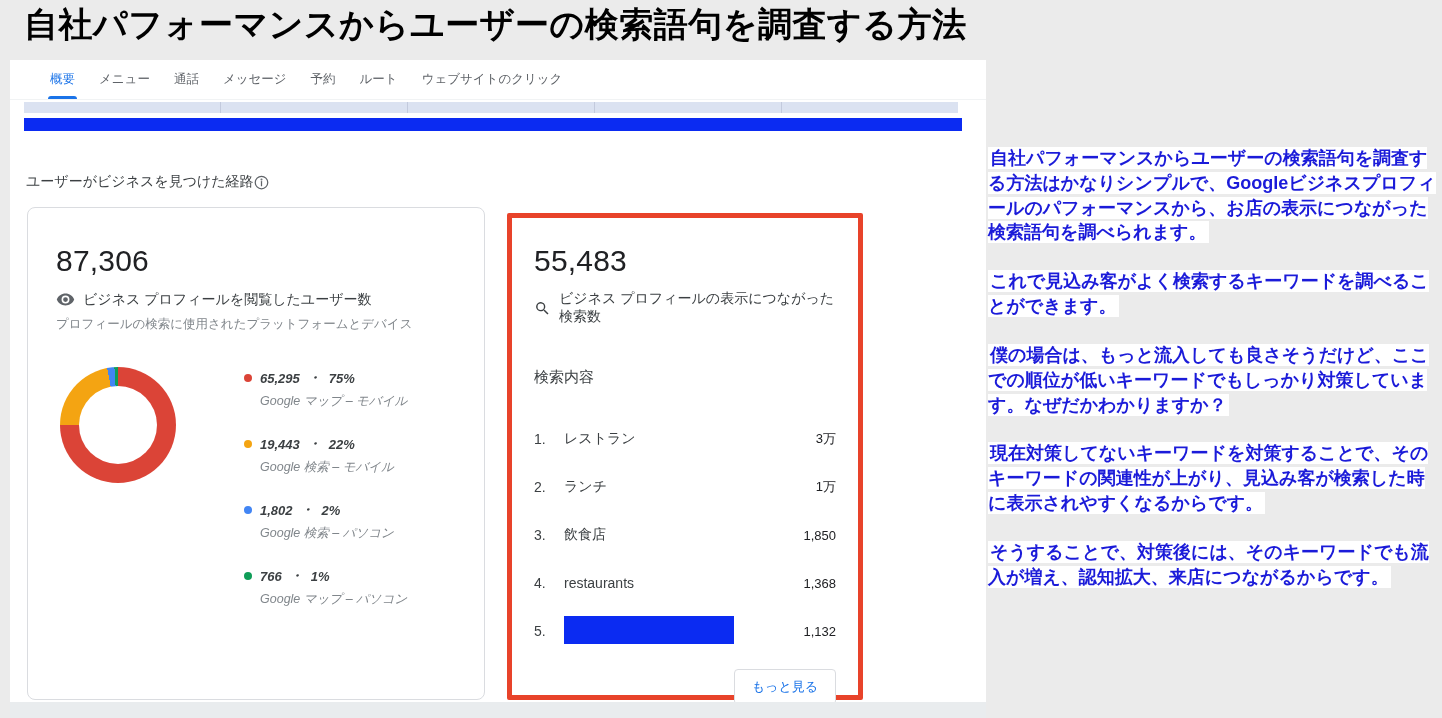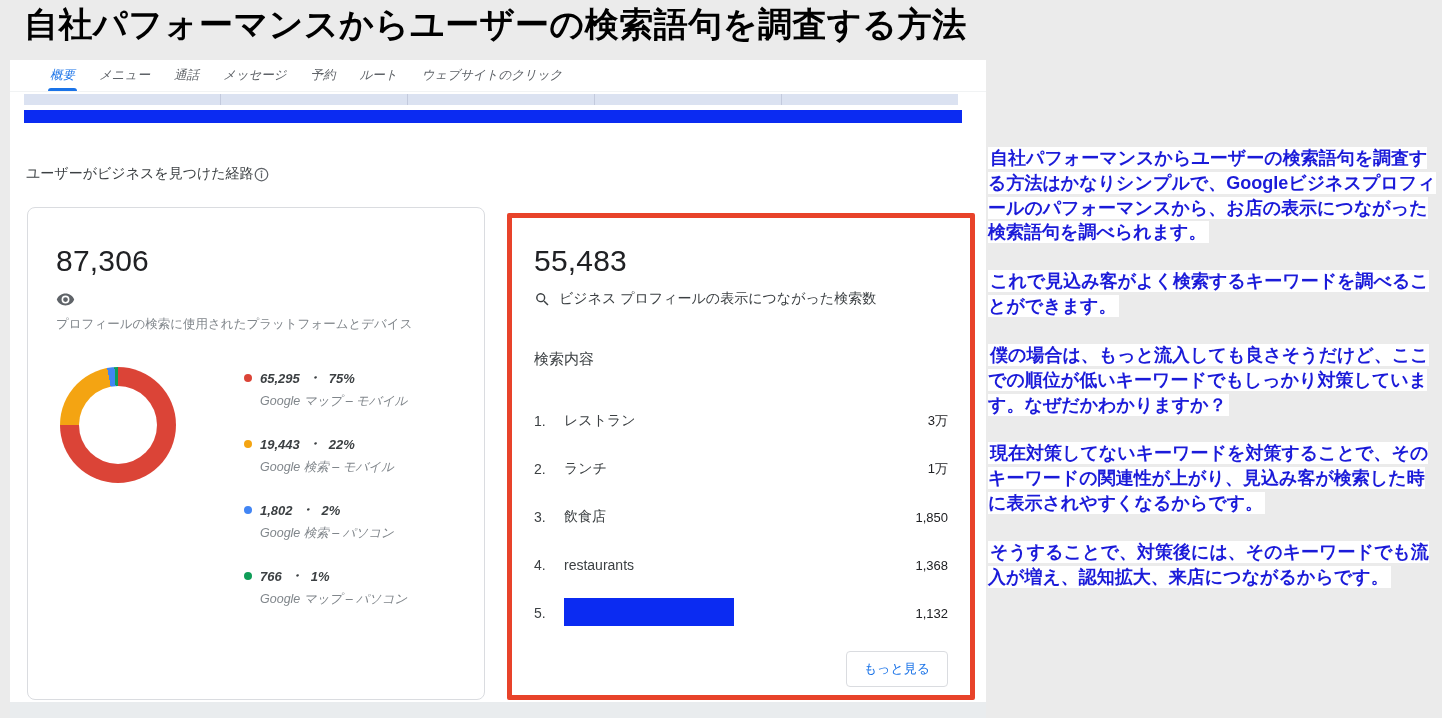--- a/index.html
+++ b/index.html
@@ -15,22 +15,22 @@
     position:absolute; left:24px; top:2px;
     font-size:34px; font-weight:800; color:#000;
     letter-spacing:0.5px; white-space:nowrap;
   }
   
   .panel {
     position:absolute; left:10px; top:60px;
     width:976px; height:658px; background:#fff;
   }
   .tabbar {
-    height:32px; display:flex; align-items:stretch;
-    padding-left:28px; border-bottom:1px solid #f1f3f4;font-style:italic;
+    height:40px; display:flex; align-items:stretch;
+    padding-left:28px; border-bottom:1px solid #f1f3f4;
   }
   .tab {
     display:flex; align-items:center; position:relative;
     padding:0 12px; font-size:12.5px; color:#5f6368;
     cursor:pointer; white-space:nowrap;
   }
   .tab.active { color:#1a73e8; font-weight:500; }
   .tab .tab-underline {
     position:absolute; left:10px; right:10px; bottom:0;
     height:3px; border-radius:3px 3px 0 0; background:transparent;
@@ -76,21 +76,21 @@
   }
   .legend { margin-left:68px; padding-top:2px; }
   .legend-item { margin-bottom:25px;font-style:italic; }
   .legend-stat {
     display:flex; align-items:center; gap:8px;
     font-size:13px; font-weight:600; color:#3c4043;
   }
   .legend-dot { width:8px; height:8px; border-radius:50%; flex:none; }
   .legend-platform { margin:6px 0 0 16px; font-size:12.5px; color:#80868b; }
   .card-right {
-    position:absolute; left:497px; top:153px; width:468px; height:487px;
+    position:absolute; left:497px; top:153px; width:356px; height:487px;
     background:#fff; border:5px solid #e8432a; border-radius:2px;
     padding:26px 22px 0 22px;
   }
   .list-title { margin-top:42px; font-size:15px; color:#3c4043; }
   .list-subtitle { margin-top:7px; font-size:12.5px; color:#80868b; }
   .search-rows { margin-top:28px; }
   .search-row {
     display:flex; align-items:center; height:48px; font-size:14px; color:#3c4043;
   }
   .row-rank { width:30px; flex:none; }
@@ -173,20 +173,21 @@
       </svg>
     </span>
   </div>
 
   <div class="card-left">
     <div class="metric-value">87,306</div>
     <div class="metric-label-row">
       <svg width="19" height="19" viewBox="0 0 24 24" fill="#5f6368">
         <path d="M12 4.5C7 4.5 2.7 7.6 1 12c1.7 4.4 6 7.5 11 7.5s9.3-3.1 11-7.5C21.3 7.6 17 4.5 12 4.5zm0 12.5a5 5 0 1 1 0-10 5 5 0 0 1 0 10zm0-2a3 3 0 1 0 0-6 3 3 0 0 0 0 6z"></path>
       </svg>
+      <span>ビジネス プロフィールを閲覧したユーザー数</span>
     </div>
 
     <div class="breakdown-subtitle">プロフィールの検索に使用されたプラットフォームとデバイス</div>
 
     <div class="donut-wrap">
       <div class="donut" style="background: conic-gradient(rgb(219, 68, 55) 0%, rgb(219, 68, 55) 75%, rgb(244, 164, 18) 75%, rgb(244, 164, 18) 97%, rgb(66, 133, 244) 97%, rgb(66, 133, 244) 99%, rgb(15, 157, 88) 99%, rgb(15, 157, 88) 100%);"></div>
       <div class="legend">
 
         <div class="legend-item">
           <div class="legend-stat">

